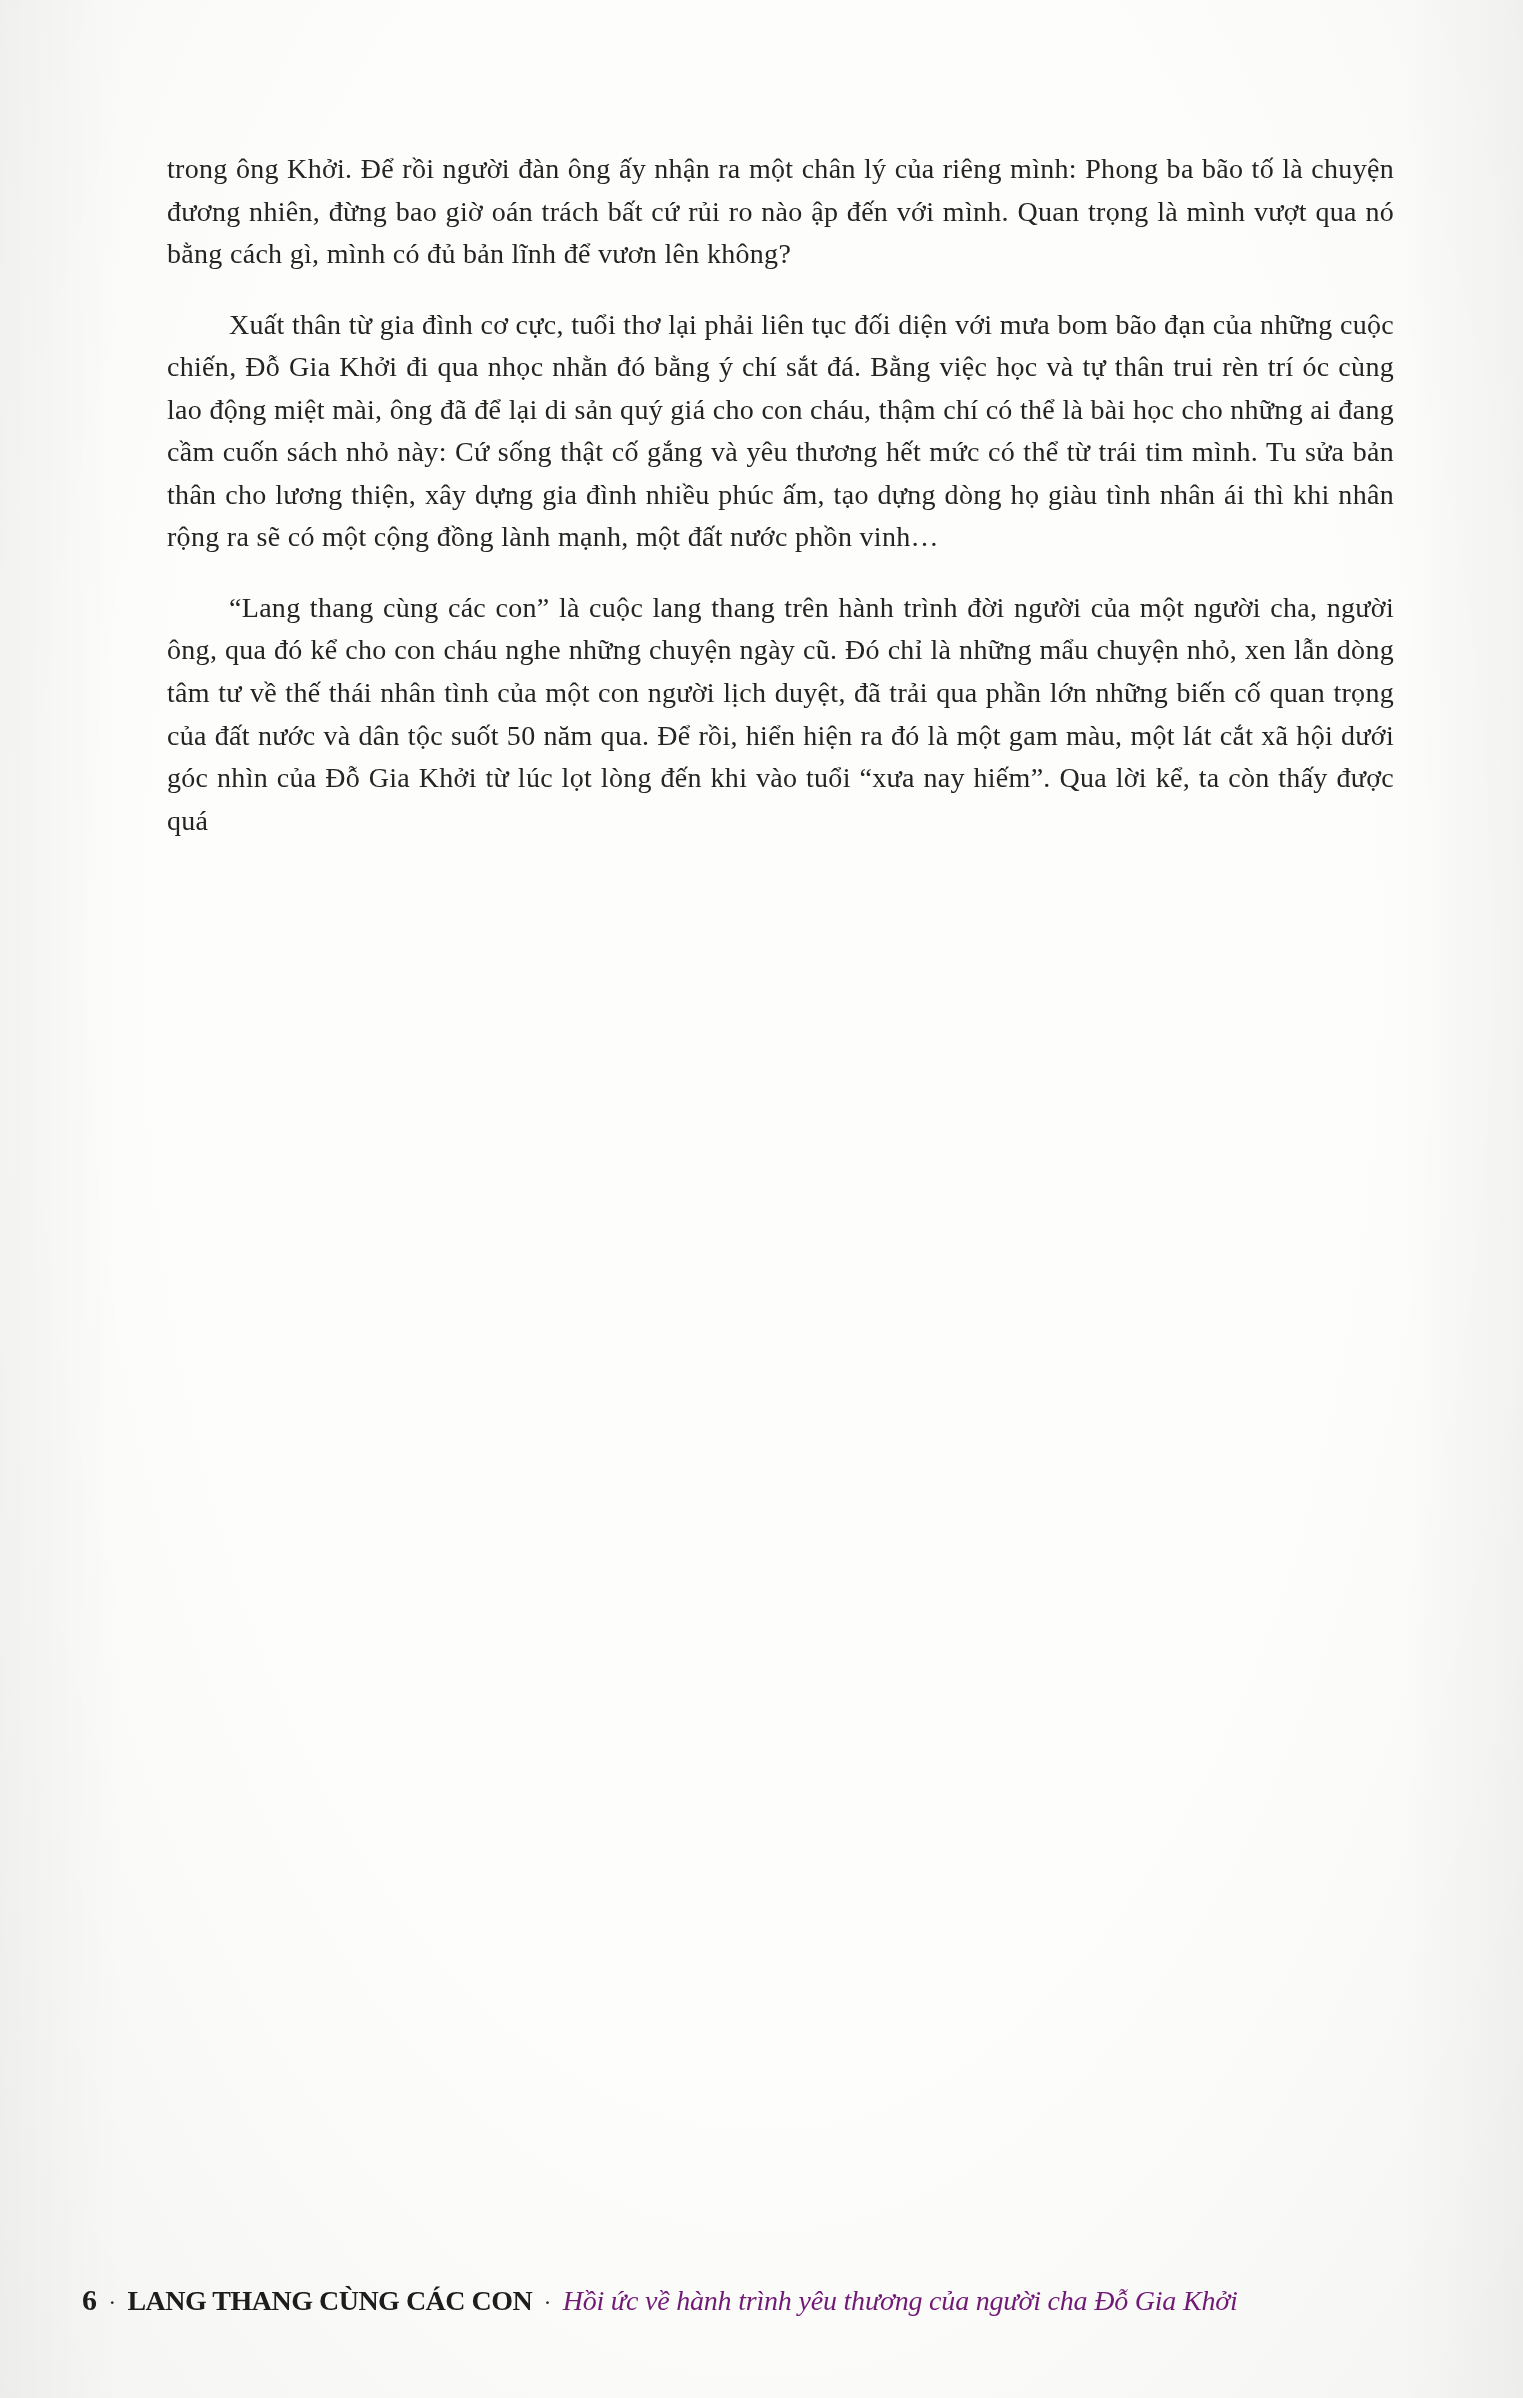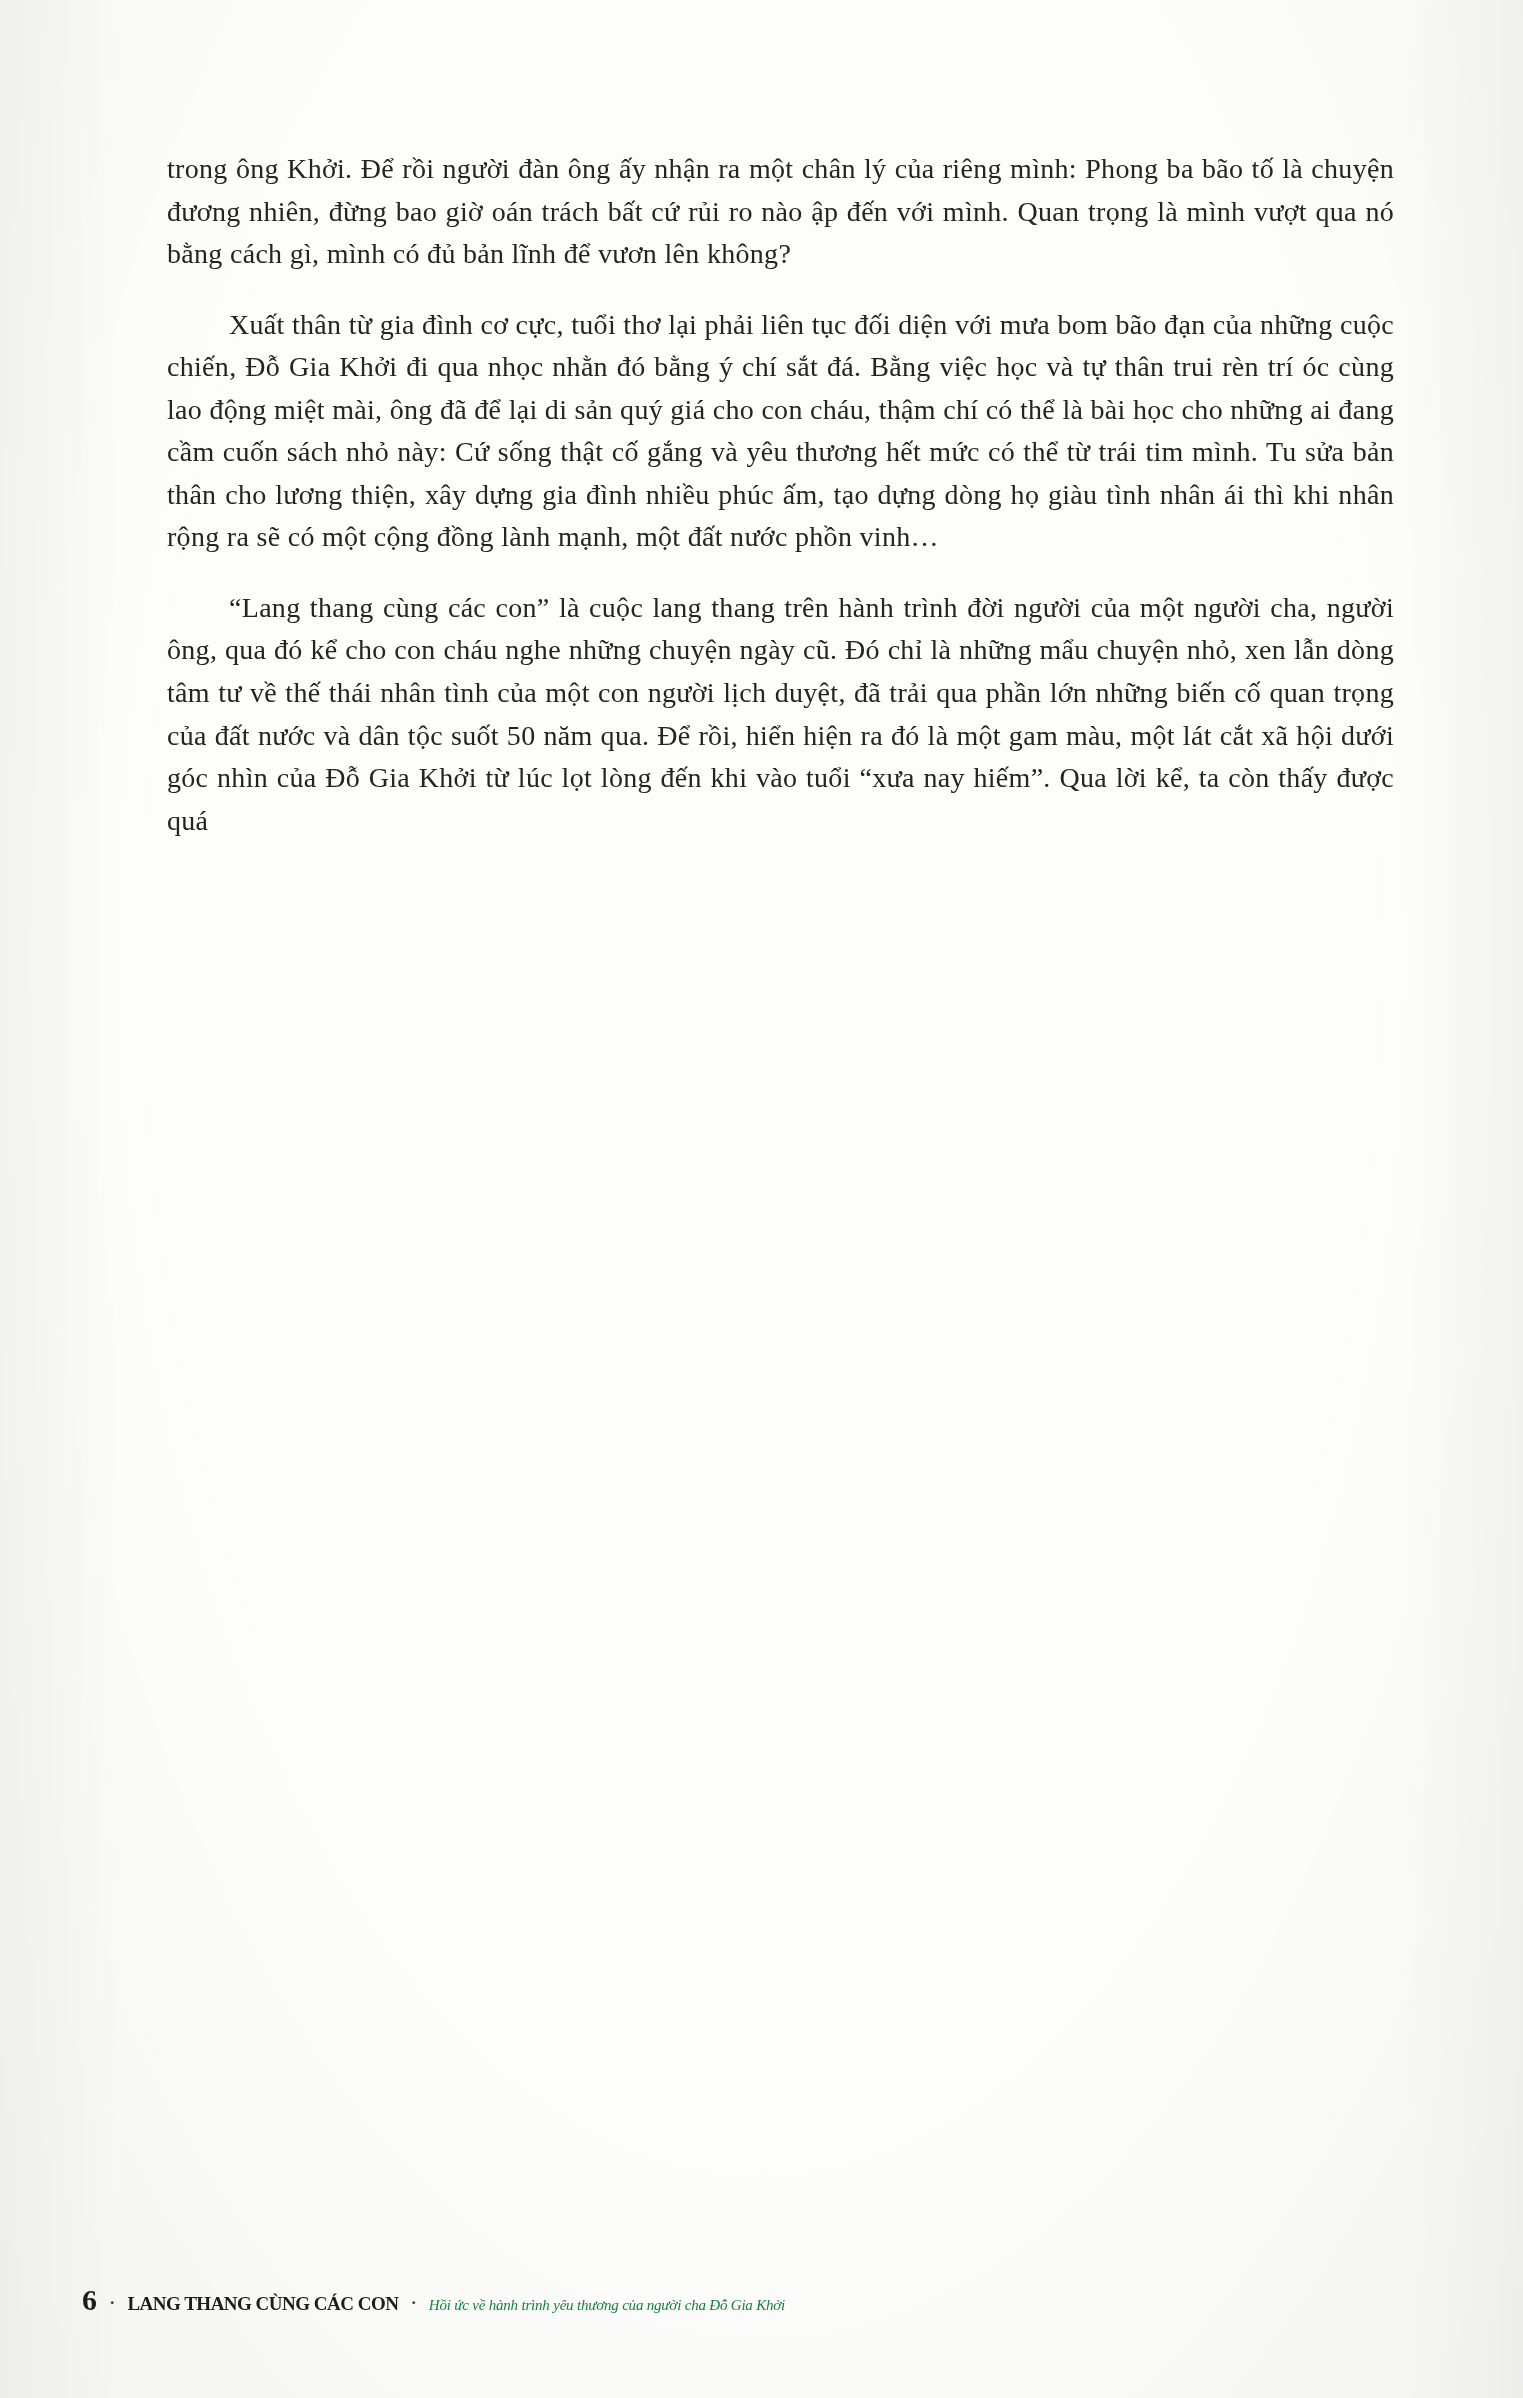--- a/index.html
+++ b/index.html
@@ -69,30 +69,30 @@
     font-size: 30px;
     font-weight: bold;
     color: #1d1d1d;
     font-family: "Liberation Serif", serif;
   }
   .footer-sep {
     font-size: 24px;
     color: #2a2a2a;
   }
   .footer-title {
-    font-size: 19px;
+    font-size: 28px;
     font-weight: bold;
     letter-spacing: -0.5px;
     color: #1d1d1d;
     font-family: "Liberation Serif", serif;
   }
   .footer-subtitle {
-    font-size: 15px;
+    font-size: 28px;
     font-style: italic;
-    color: #15803d;
+    color: #701a75;
     letter-spacing: -0.2px;
     font-family: "Liberation Serif", serif;
   }
 </style>
 </head>
 <body>
 
 <div class="page">
 
   <div class="text-column">

